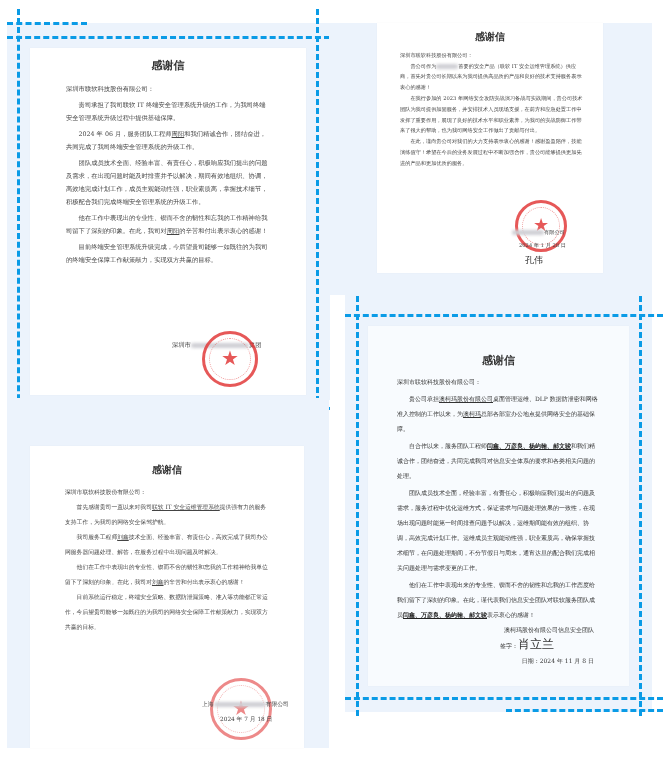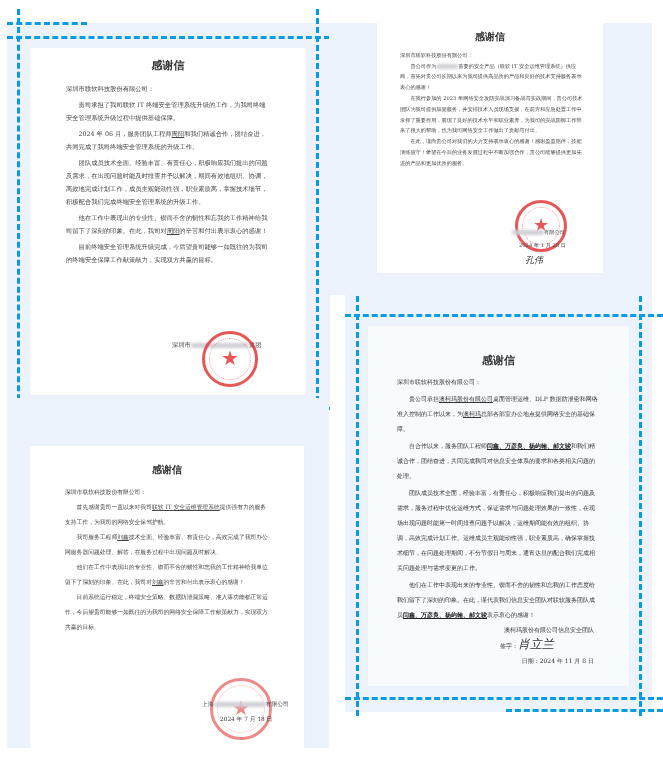--- a/index.html
+++ b/index.html
@@ -10,21 +10,21 @@
   .doc p{margin:0;text-indent:2em;}
   .doc p.noindent{text-indent:0;}
   .u{text-decoration:underline;}
   .b{font-weight:bold;text-decoration:underline;color:#222;}
   .blur{display:inline-block;background:#cfcfd4;filter:blur(1.5px);height:0.9em;vertical-align:middle;border-radius:2px;}
   .dash-h{position:absolute;height:0;border-top:3px dashed #0a9be6;}
   .dash-v{position:absolute;width:0;border-left:3px dashed #0a9be6;}
   .seal{position:absolute;border-radius:50%;border:3px solid #e23b3b;opacity:0.85;}
   .seal .star{position:absolute;left:50%;top:50%;transform:translate(-50%,-55%);color:#e23b3b;}
   .seal .ring-text{position:absolute;inset:4px;border-radius:50%;border:1px dotted rgba(226,59,59,0.6);}
-  .sig{position:absolute;font-family:"DejaVu Serif",serif;font-style:italic;color:#333;}
+  .sig{position:absolute;font-family:"DejaVu Serif",serif;color:#333;}
   .right{text-align:right;}
 </style>
 </head>
 <body>
 
 <div class="panel" style="left:7px;top:23px;width:323px;height:377px;"></div>
 <div class="doc" style="left:30px;top:48px;width:276px;height:347px;font-size:6.3px;line-height:13px;">
   <div class="title" style="font-size:11px;margin-top:11px;margin-bottom:10px;">感谢信</div>
   <div style="padding:0 36px 0 36px;">
     <p class="noindent" style="margin-bottom:3px;">深圳市联软科技股份有限公司：</p>

